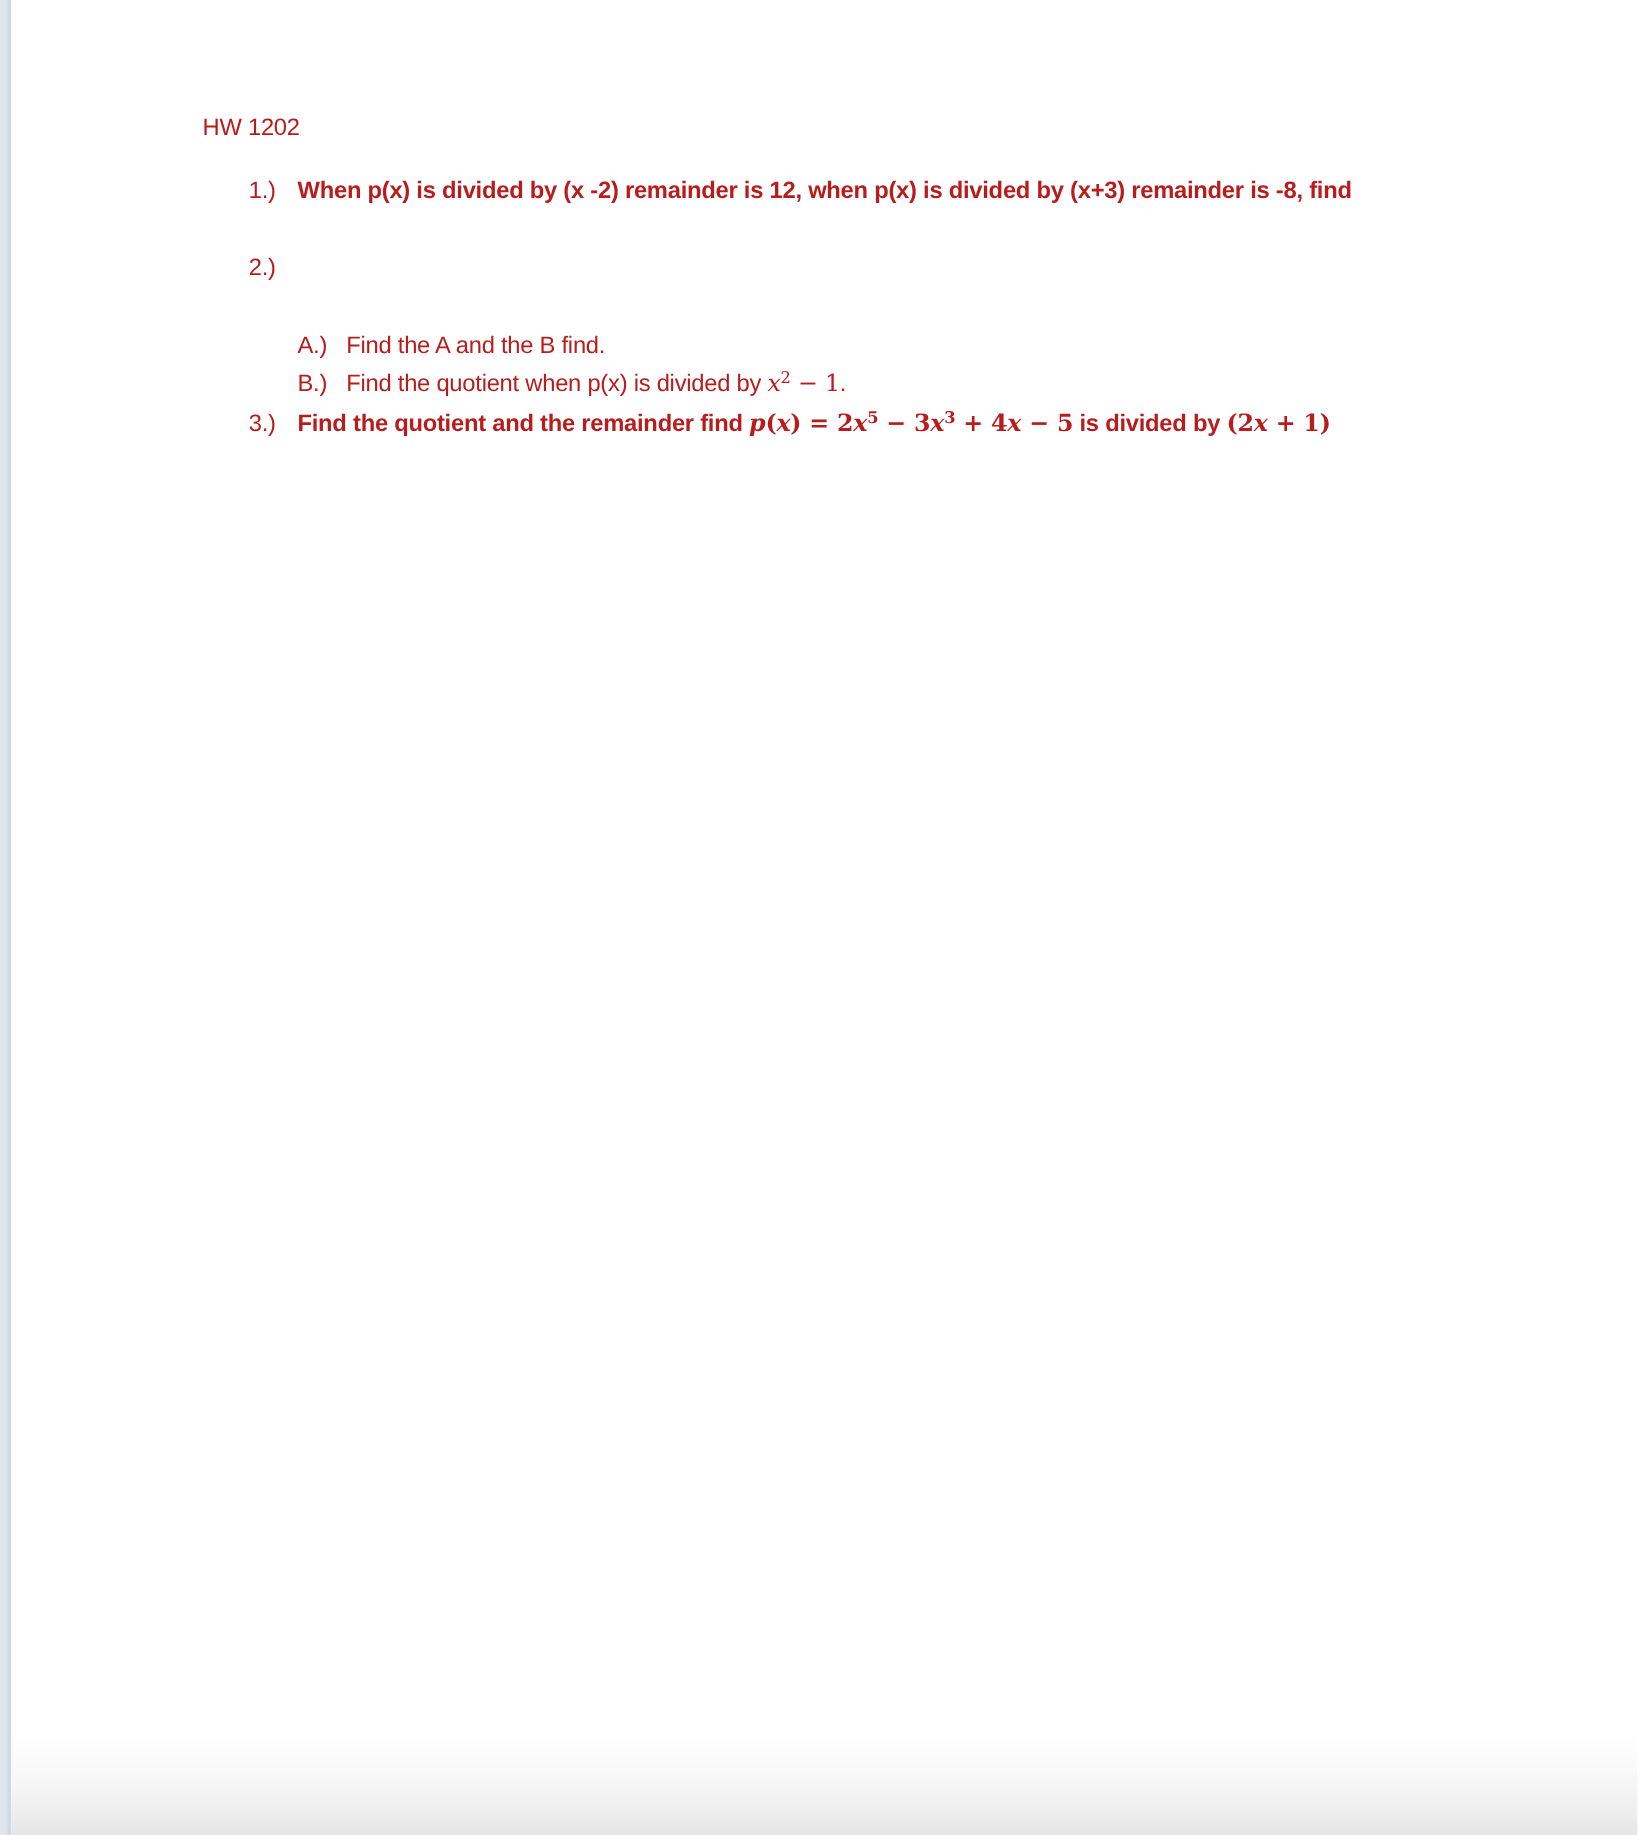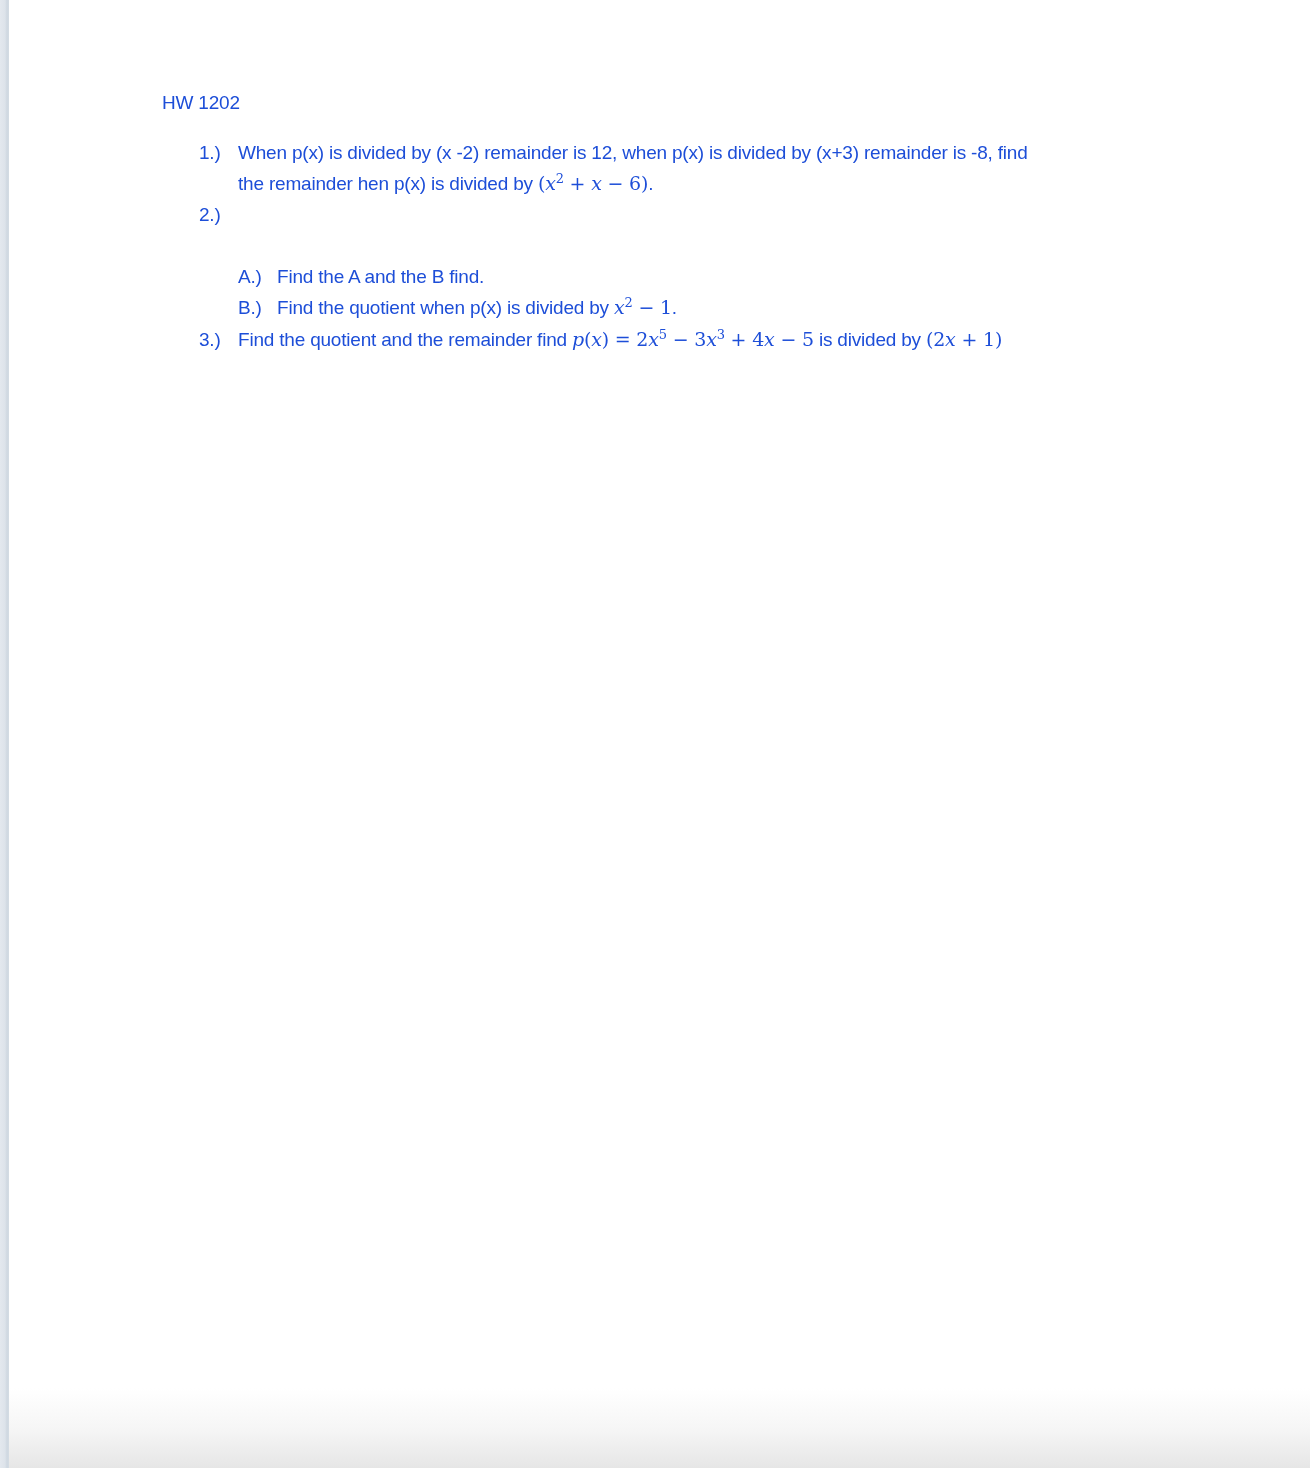--- a/index.html
+++ b/index.html
@@ -35,21 +35,21 @@
     .page {
       position: absolute;
       left: 9px;
       top: 0;
       right: 0;
       height: 1388px;
       background: #ffffff;
     }
     .doc-text {
       font-family: "Liberation Sans", "DejaVu Sans", sans-serif;
-      color: #1d4ed8;
+      color: #b91c1c;
       font-size: 19px;
       letter-spacing: -0.2px;
     }
     .title {
       position: absolute;
       left: 153px;
       top: 92px;
       font-size: 19px;
     }
     .item {
@@ -60,20 +60,21 @@
     }
     .item .num {
       position: absolute;
       left: 0;
       top: 0;
     }
     .item .body {
       position: absolute;
       left: 39px;
       width: 920px;
+      font-weight: bold;
     }
     .sub {
       position: absolute;
       left: 229px;
       line-height: 31px;
     }
     .sub .num {
       position: absolute;
       left: 0;
     }
@@ -108,21 +109,20 @@
   <div class="left-strip"></div>
 
   <div class="page doc-text">
 
     <div class="title">HW 1202</div>
 
     <div class="item" style="top:137px;">
       <span class="num">1.)</span>
       <div class="body">
         <span class="line">When p(x) is divided by (x -2) remainder is 12, when p(x) is divided by (x+3) remainder is -8, find</span>
-        <span class="line"><span>the remainder hen p(x) is divided by </span><span class="math">(<i>x</i><sup>2</sup> + <i>x</i> − 6)</span><span>.</span></span>
       </div>
     </div>
 
     <div class="item" style="top:199px;">
       <span class="num">2.)</span>
       <div class="body">
       </div>
     </div>
 
     <div class="sub" style="top:261px;">

